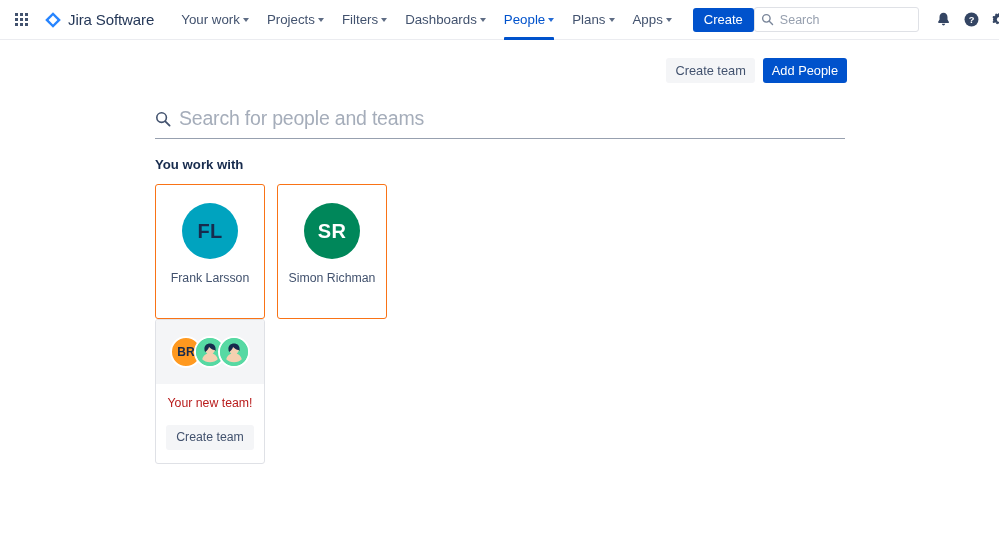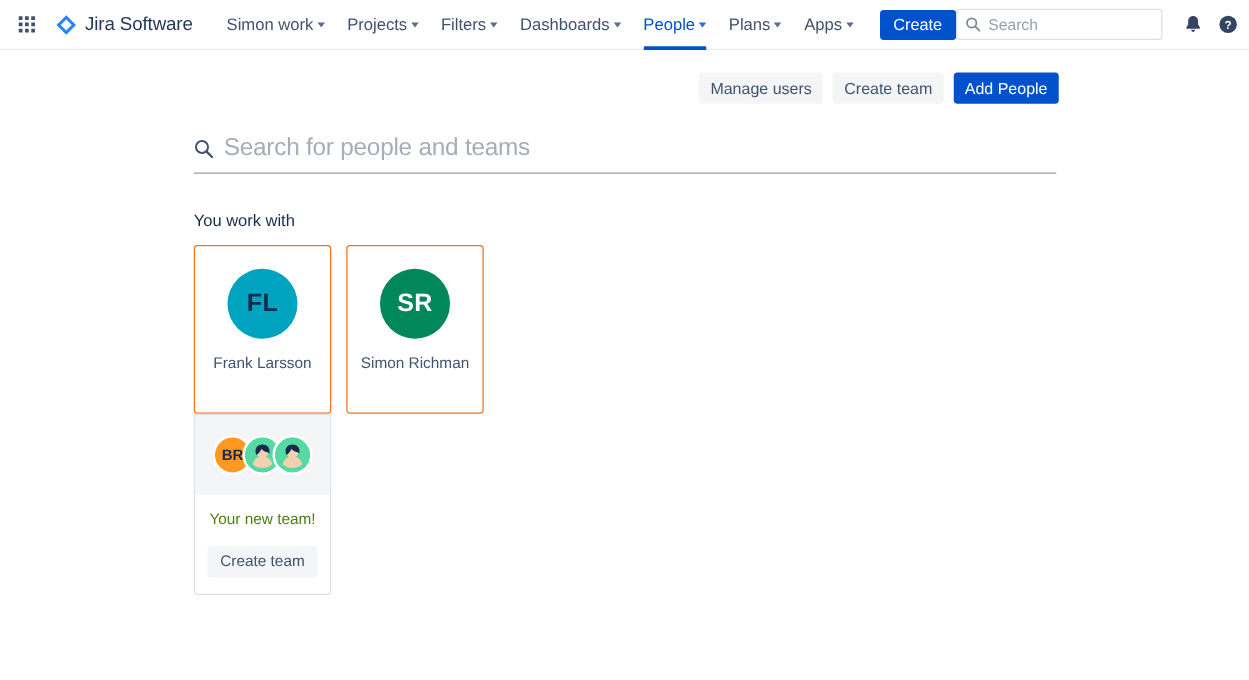--- a/index.html
+++ b/index.html
@@ -162,23 +162,23 @@
     border: none; outline: none; background: transparent;
     font-size: 19.5px;
     color: #42526e;
     font-family: inherit;
     width: 100%;
     letter-spacing: -0.2px;
   }
   .searchwrap input::placeholder { color: #a5adba; }
 
   .section-title {
-    margin: 30px 0 12px 155px;
+    margin: 18px 0 12px 155px;
     font-size: 13.2px;
-    font-weight: normal;
+    font-weight: bold;
     color: #172b4d;
   }
 
   .cardrow { display: flex; gap: 12px; margin-left: 155px; }
 
   .person-card {
     width: 110px; height: 135px;
     border: 1px solid #f97316;
     border-radius: 3px;
     background: #ffffff;
@@ -232,21 +232,21 @@
     flex: 0 0 auto;
   }
   .team-body {
     flex: 1;
     display: flex; flex-direction: column;
     align-items: center;
     padding-top: 12px;
   }
   .team-name {
     font-size: 12.3px;
-    color: #4d7c0f;
+    color: #b91c1c;
     text-align: center;
     line-height: 1.2;
   }
   .team-cta {
     margin-top: 14px;
     height: 25px;
     padding: 0 10px;
     border: none; border-radius: 3px;
     background: #f4f5f7;
     color: #42526e;
@@ -280,21 +280,21 @@
         <path d="M9 1.2 16.8 9 9 16.8 1.2 9Z" fill="#2684ff"></path>
         <path d="M9 4.6 13.4 9 9 13.4 4.6 9Z" fill="#ffffff"></path>
       </svg>
     </span>
     <span class="brand-text">Jira Software</span>
   </div>
 
   <div class="navitems">
 
     <div class="navitem">
-      <span>Simon work</span>
+      <span>Your work</span>
       <span class="caret"></span>
     </div>
 
     <div class="navitem">
       <span>Projects</span>
       <span class="caret"></span>
     </div>
 
     <div class="navitem">
       <span>Filters</span>
@@ -355,21 +355,20 @@
         <circle cx="10" cy="10" r="3.1" fill="#ffffff"></circle>
       </svg>
     </div>
 
   </div>
 </div>
 
 <div class="content">
 
   <div class="actionbar">
-    <button class="btn">Manage users</button>
     <button class="btn">Create team</button>
     <button class="btn primary">Add People</button>
   </div>
 
   <div class="searchwrap">
     <svg width="16" height="16" viewBox="0 0 16 16">
       <circle cx="6.6" cy="6.6" r="4.8" fill="none" stroke="#42526e" stroke-width="1.6"></circle>
       <line x1="10.3" y1="10.3" x2="14.6" y2="14.6" stroke="#42526e" stroke-width="1.8" stroke-linecap="round"></line>
     </svg>
     <input type="text" placeholder="Search for people and teams" style="">

